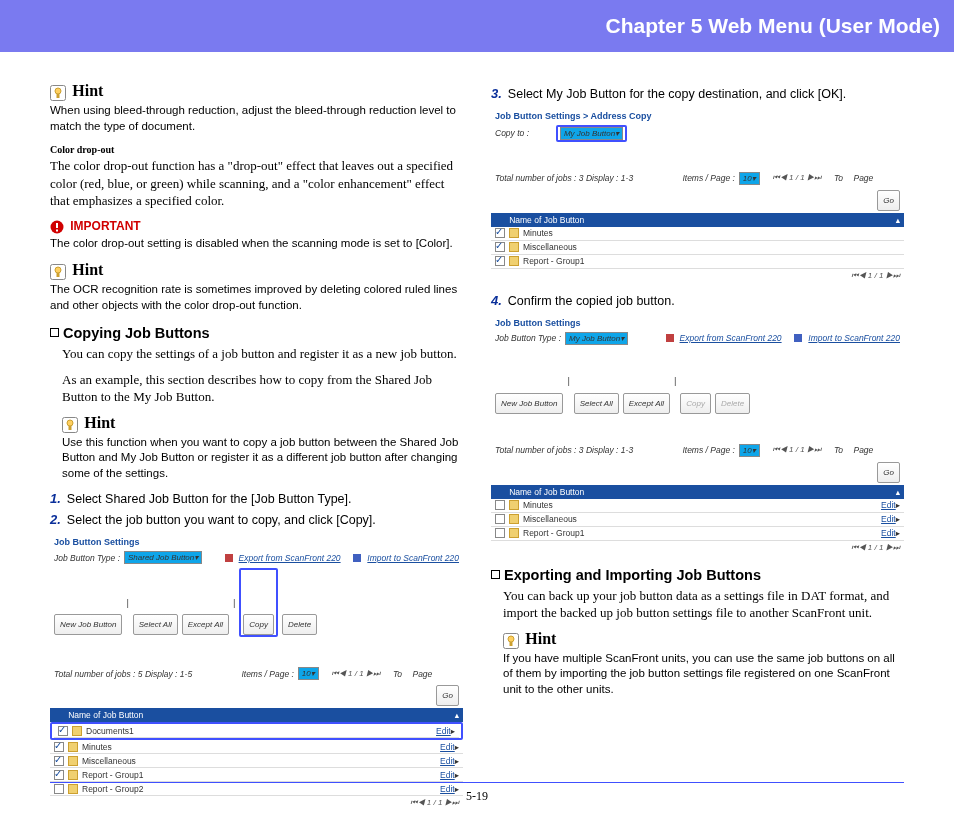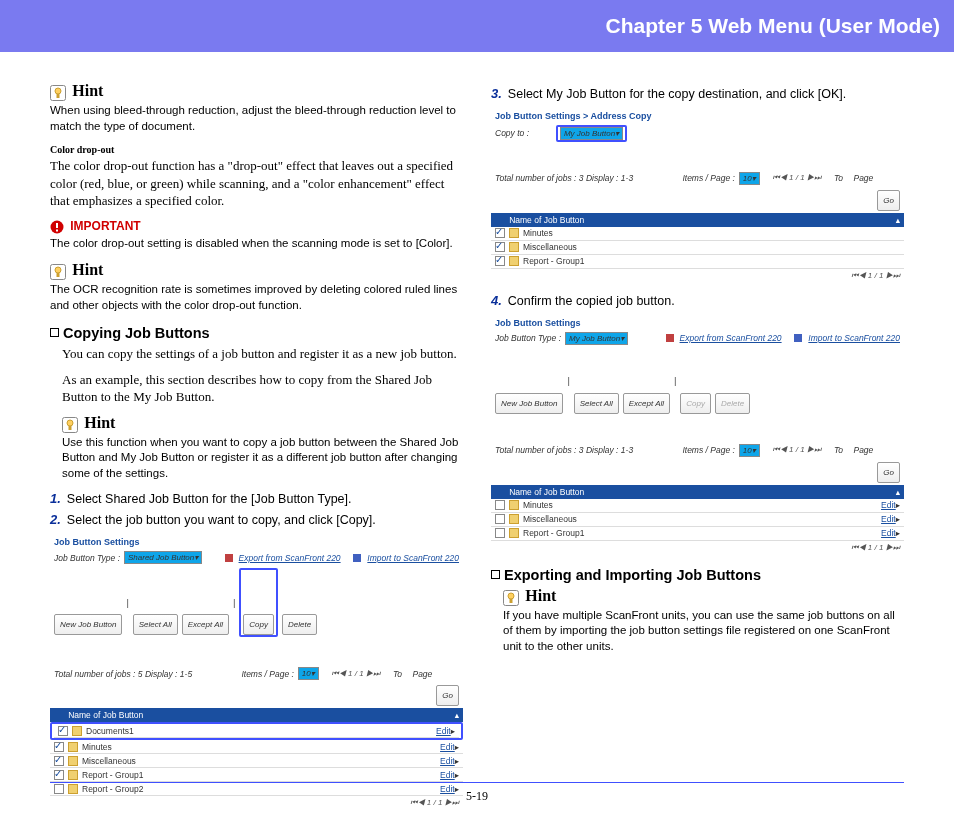--- a/index.html
+++ b/index.html
@@ -237,20 +237,21 @@
       <div class="fig-trow"><span class="fig-cb"></span><span class="fig-icon"></span><span>Report - Group1</span><span class="spacer"></span><span class="fig-link">Edit</span> ▸</div>
       <div class="fig-row">
           <span class="spacer"></span>
           <span class="fig-pager">⏮◀ <span>1 / 1</span> ▶⏭</span>
         </div>
     </div>
 
     <div class="section-head">
       <span class="bullet-sq"></span><span>Exporting and Importing Job Buttons</span>
     </div>
+    <div class="para indent">You can back up your job button data as a settings file in DAT format, and import the backed up job button settings file to another ScanFront unit.</div>
 
     <div class="indent">
       <span class="hint-icon"><svg width="16" height="16">
             <rect x="0.5" y="0.5" width="15" height="15" rx="2" fill="none" stroke="#888"></rect>
             <circle cx="8" cy="6" r="3" fill="#ffd060" stroke="#cca030"></circle>
             <rect x="6.5" y="9" width="3" height="4" fill="#cca030"></rect>
           </svg></span>
       <span class="hint-label">Hint</span>
       <div class="hint-body">If you have multiple ScanFront units, you can use the same job buttons on all of them by importing the job button settings file registered on one ScanFront unit to the other units.</div>
     </div>

